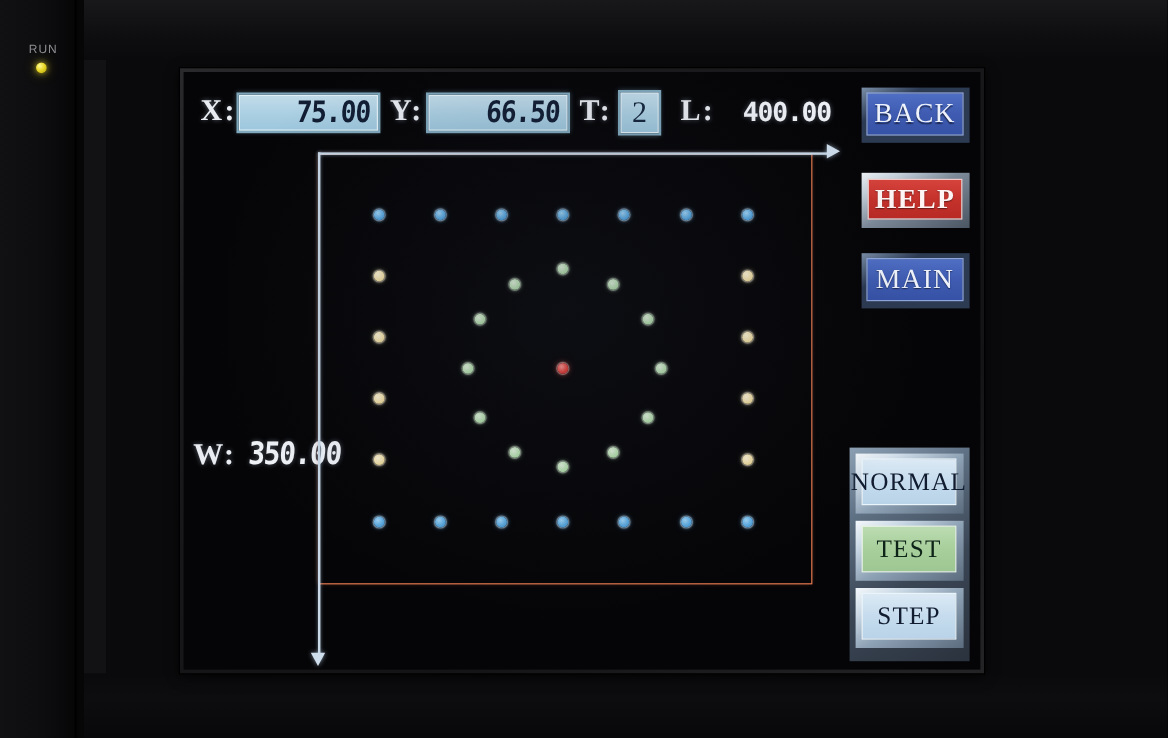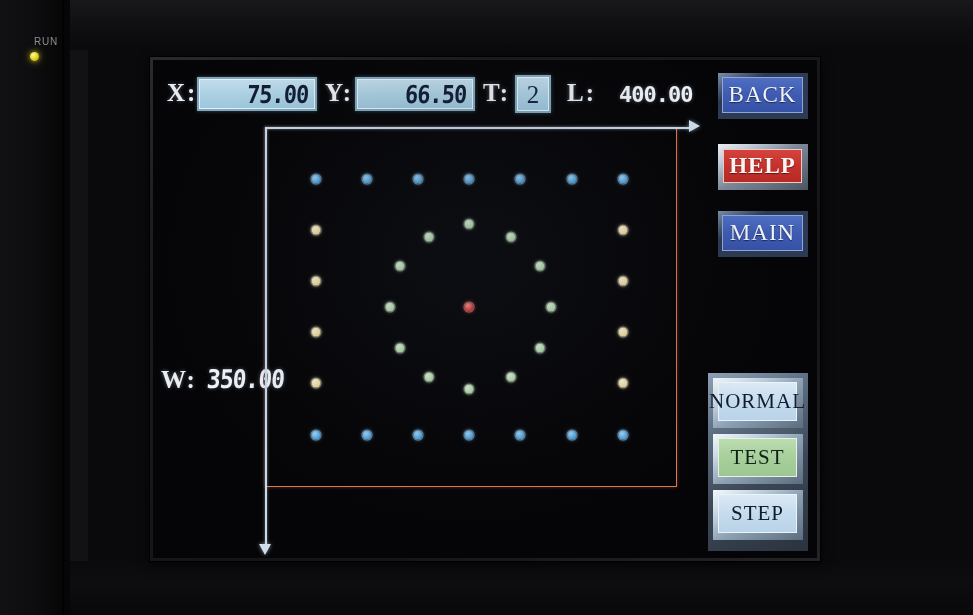--- a/index.html
+++ b/index.html
@@ -29,21 +29,21 @@
   .chassis-left-seam {
     position:absolute; left:62px; top:0; width:2px; height:615px;
     background:#000; opacity:.8;
   }
   .chassis-bottom {
     position:absolute; left:70px; bottom:0; right:0; height:54px;
     background:linear-gradient(180deg,#0a0a0c 0%,#0d0d10 40%,#08080a 100%);
   }
 
   
-  .run-block { position:absolute; left:24px; top:36px; width:44px; text-align:center; }
+  .run-block { position:absolute; left:24px; top:36px; width:44px; text-align:left; }
   .run-label {
     font-family:"Liberation Sans", sans-serif;
     font-size:10px; letter-spacing:.8px; color:#8e8e92;
   }
   .run-led {
     margin-top:5px; margin-left:6px;
     width:9px; height:9px; border-radius:50%;
     background:radial-gradient(circle at 35% 32%, #fdfb96 0%, #e8d829 45%, #b09a09 100%);
     box-shadow:0 0 5px rgba(232,216,41,.75), 0 0 11px rgba(232,216,41,.35);
   }

